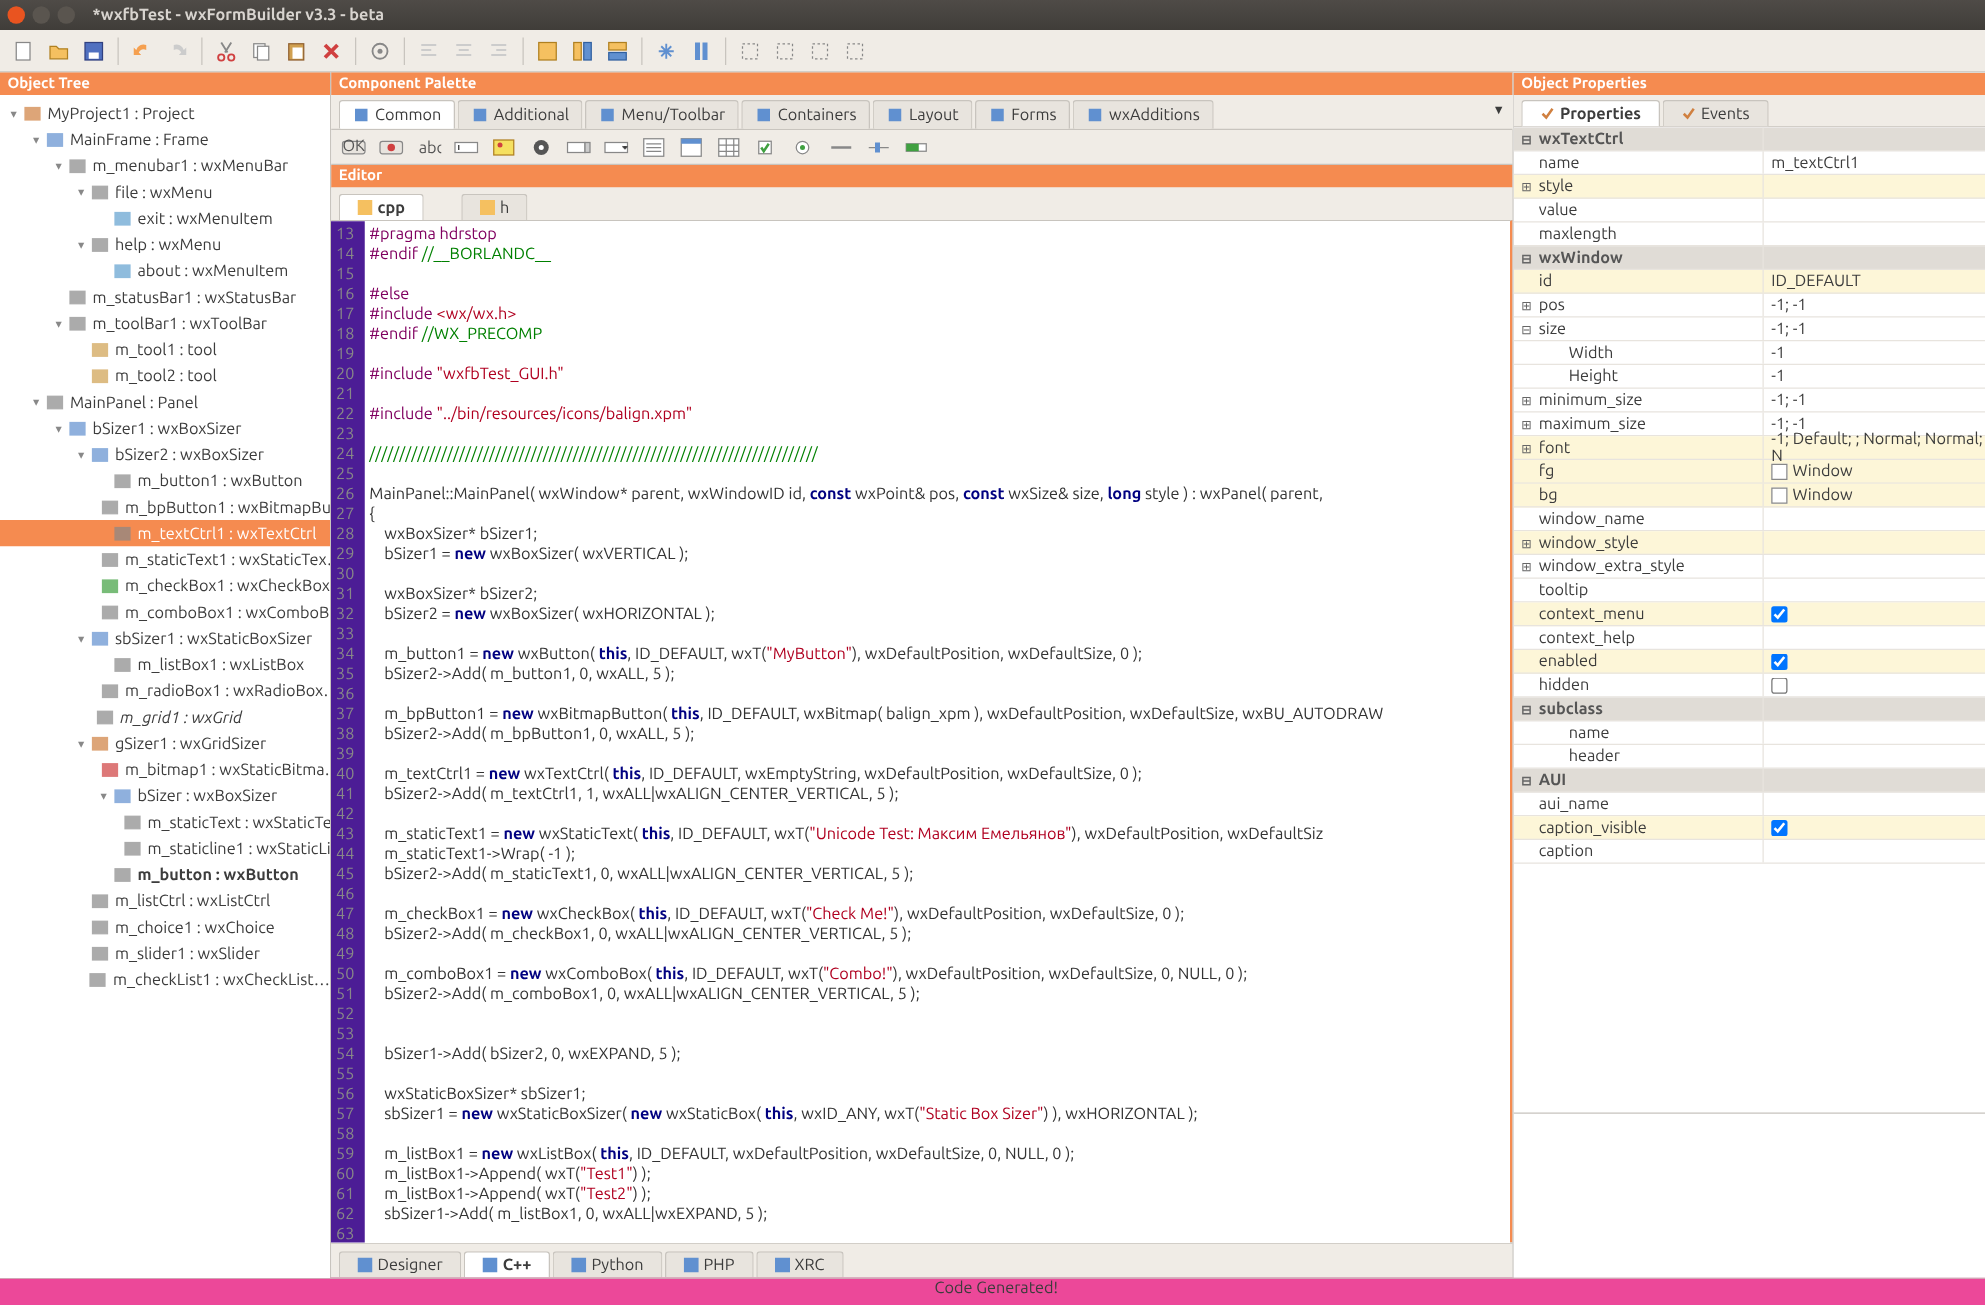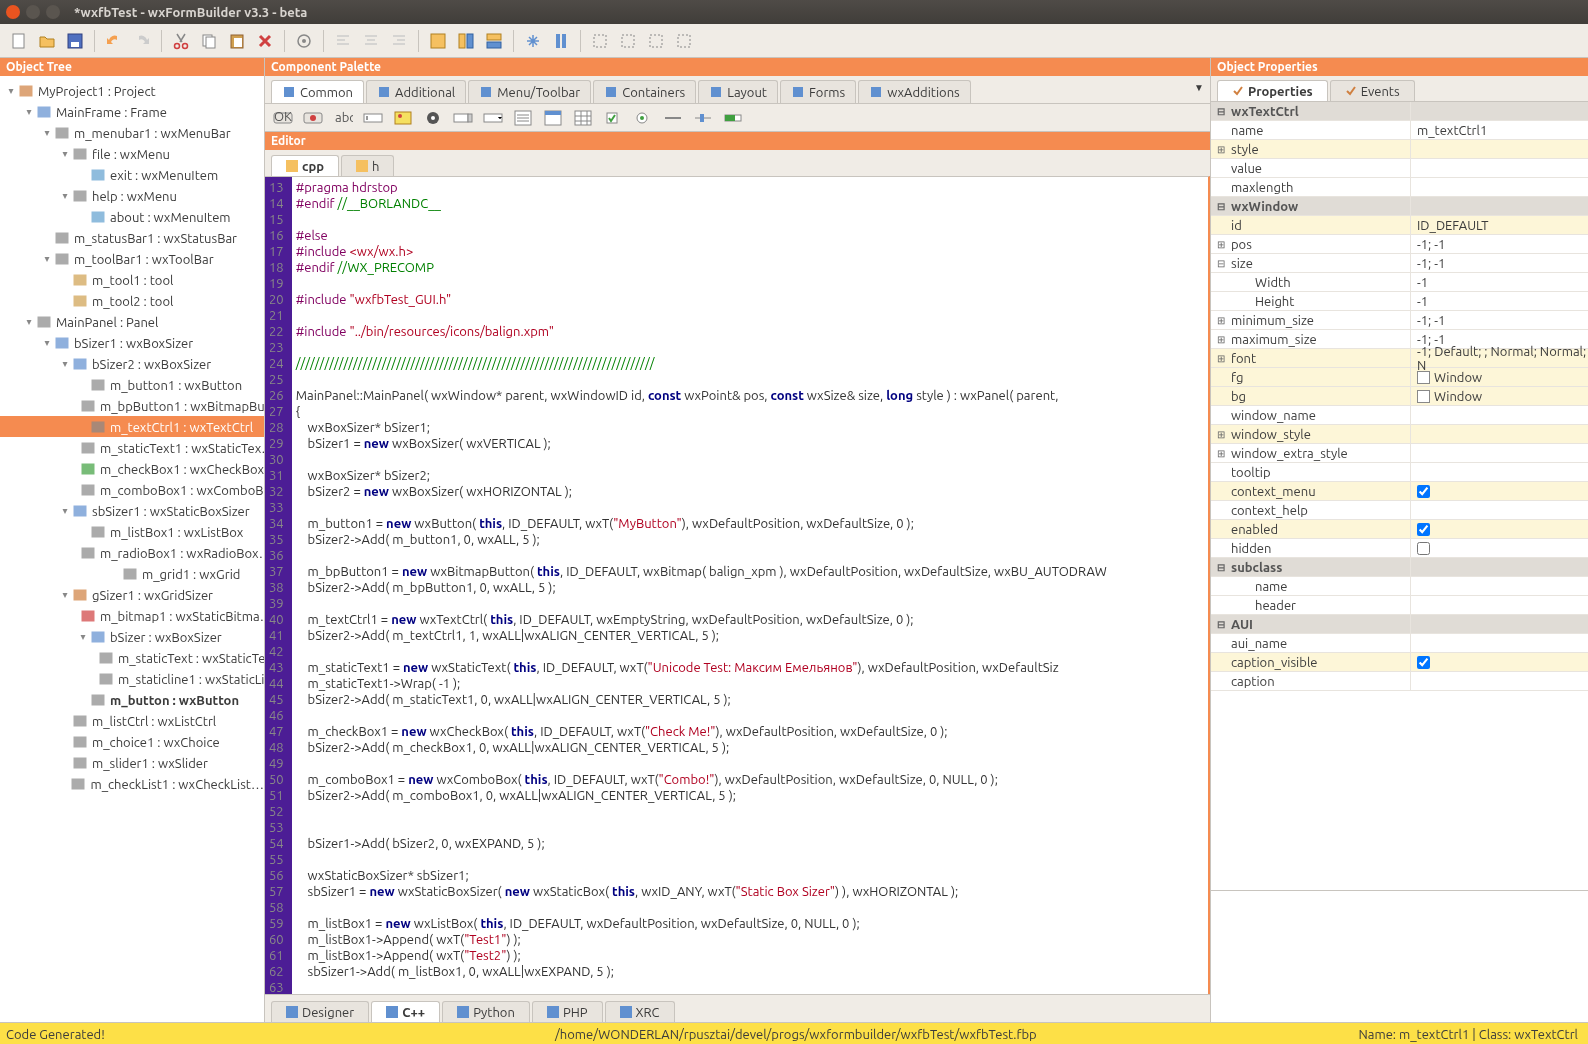--- a/index.html
+++ b/index.html
@@ -23,39 +23,39 @@
 .tree-tgl { width:10px; text-align:center; font-size:10px; color:#888; margin-right:2px; cursor:pointer; }
 .tree-ico { width:16px; height:16px; margin-right:4px; flex-shrink:0; }
 .tree-lbl { font-size:13px; }
 .palette-tabs { display:flex; background:#f0ece6; border-bottom:1px solid #c8c4be; height:28px; align-items:flex-end; padding-left:6px; position:relative; }
 .palette-tabs .drop { position:absolute; right:6px; top:6px; cursor:pointer; font-size:10px; }
 .ptab { padding:4px 10px; border:1px solid #c8c4be; border-bottom:none; background:#e8e4de; margin-right:2px; border-radius:3px 3px 0 0; display:flex; align-items:center; gap:4px; cursor:pointer; font-size:13px; }
 .ptab.active { background:#fff; }
 .ptab .pi { width:14px; height:14px; }
 .palette-icons { height:28px; background:#f0ece6; border-bottom:1px solid #c8c4be; display:flex; align-items:center; padding:0 8px; gap:10px; }
 .pal-ico { width:20px; height:18px; cursor:pointer; }
-.editor-tabs { display:flex; background:#f0ece6; height:26px; align-items:flex-end; padding-left:6px; }
+.editor-tabs { display:flex; background:#f0ece6; height:26px; align-items:flex-end; padding-left:6px;gap:28px; }
 .etab { padding:3px 14px; border:1px solid #c8c4be; border-bottom:none; background:#e8e4de; margin-right:2px; border-radius:3px 3px 0 0; cursor:pointer; display:flex; align-items:center; gap:4px; font-size:13px; }
 .etab.active { background:#fff; font-weight:bold; }
 .code-area { flex:1; display:flex; background:#fff; overflow:auto; font-family:Menlo,Consolas,monospace; font-size:11px; line-height:16px; border-top:1px solid #c8c4be; border-right:2px solid #f58b50; }
 .gutter { background:#4c1d95; color:#888; text-align:right; padding:2px 8px 2px 4px; user-select:none; white-space:pre; }
 .code { padding:2px 4px; white-space:pre; color:#333; }
 .kw { color:#000080; font-weight:bold; } .str { color:#b00020; } .cmt { color:#008000; } .pp { color:#800060; } .slash { color:#008000; }
 .btabs { display:flex; background:#f0ece6; border-top:1px solid #c8c4be; height:28px; align-items:flex-end; padding-left:6px; }
 .prop-tabs { display:flex; background:#f0ece6; height:26px; align-items:flex-end; padding-left:6px; border-bottom:1px solid #c8c4be; }
 .prop-grid { flex:1; overflow:auto; background:#fff; font-size:13px; }
 .prow { display:flex; height:19px; border-bottom:1px solid #e8e4de; align-items:center; }
 .prow.cat { background:#e0dcd6; font-weight:bold; color:#555; }
 .prow.hl { background:#fdf6d8; }
 .pk { width:200px; padding-left:6px; display:flex; align-items:center; gap:4px; border-right:1px solid #e8e4de; height:100%; }
 .pk .exp { width:10px; font-size:10px; color:#666; cursor:pointer; }
 .pv { flex:1; padding-left:6px; display:flex; align-items:center; gap:4px; }
 .pv input[type=checkbox] { width:13px; height:13px; }
 .log-area { height:132px; background:#fff; border-top:1px solid #c8c4be; }
-.statusbar { position:absolute; bottom:0; left:0; right:0; height:22px; background:#fde047; border-top:1px solid #c8c4be; display:flex; align-items:center; font-size:13px; }
+.statusbar { position:absolute; bottom:0; left:0; right:0; height:22px; background:#ec4899; border-top:1px solid #c8c4be; display:flex; align-items:center; font-size:13px;flex-direction:column; }
 .status-l { padding-left:6px; flex:0 0 555px; }
 .status-c { flex:1; text-align:left; }
 .status-r { padding-right:10px; }
 </style>
 </head>
 <body>
 
 <div class="titlebar">
   <div class="win-btn win-close"></div>
   <div class="win-btn win-min"></div>
@@ -351,21 +351,21 @@
           </svg>
           <span class="tree-lbl">m_listBox1 : wxListBox</span>
         </div>
         <div class="tree-row" style="padding-left: 78px;">
           <span class="tree-tgl"></span>
           <svg class="tree-ico" viewBox="0 0 16 16">
             <rect x="2" y="3" width="12" height="10" fill="#888" opacity=".7" stroke="#888"></rect>
           </svg>
           <span class="tree-lbl">m_radioBox1 : wxRadioBox…</span>
         </div>
-        <div class="tree-row" style="padding-left: 110px;">
+        <div class="tree-row" style="padding-left: 64px; font-style: italic;">
           <span class="tree-tgl"></span>
           <svg class="tree-ico" viewBox="0 0 16 16">
             <rect x="2" y="3" width="12" height="10" fill="#888" opacity=".7" stroke="#888"></rect>
           </svg>
           <span class="tree-lbl">m_grid1 : wxGrid</span>
         </div>
         <div class="tree-row" style="padding-left: 60px;">
           <span class="tree-tgl">▾</span>
           <svg class="tree-ico" viewBox="0 0 16 16">
             <rect x="2" y="3" width="12" height="10" fill="#d08040" opacity=".7" stroke="#d08040"></rect>

